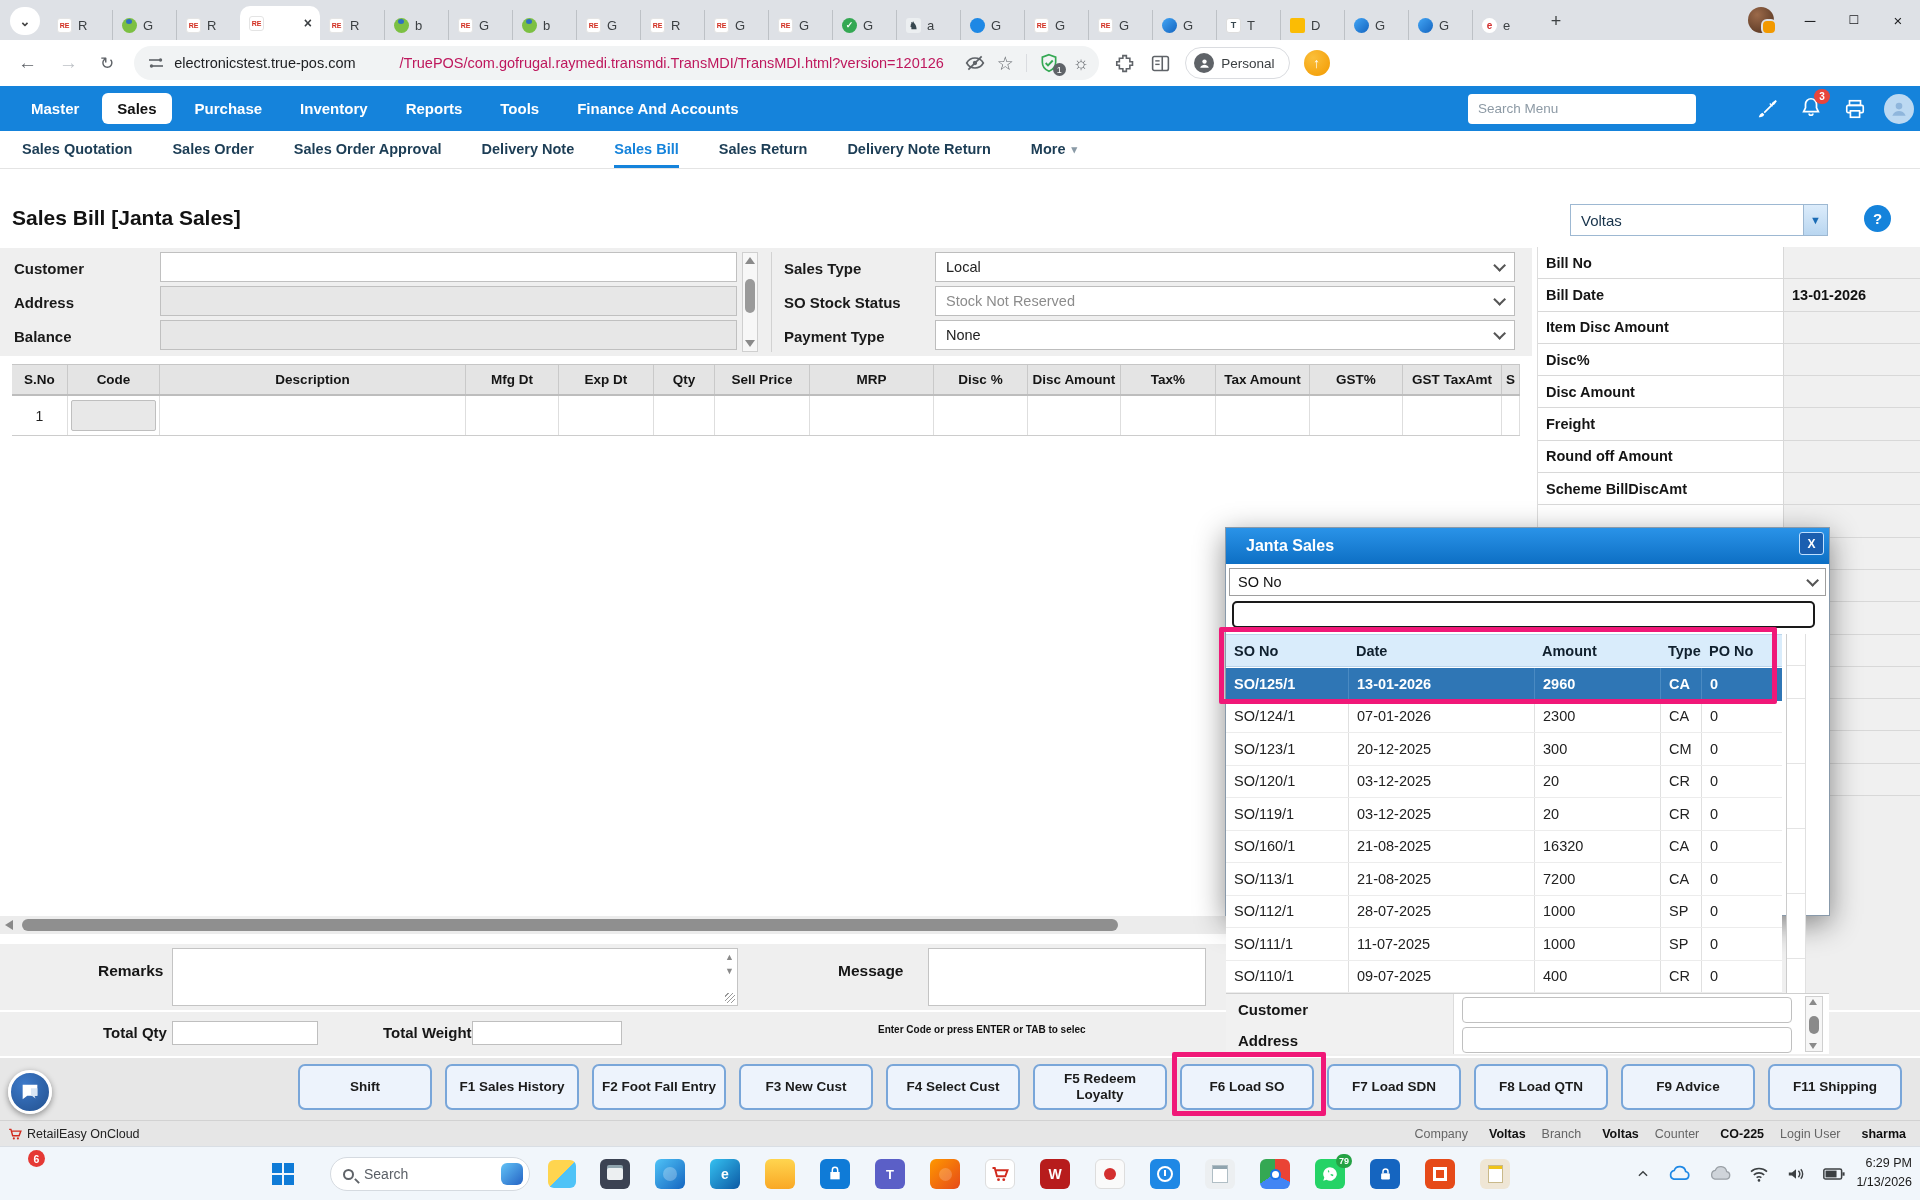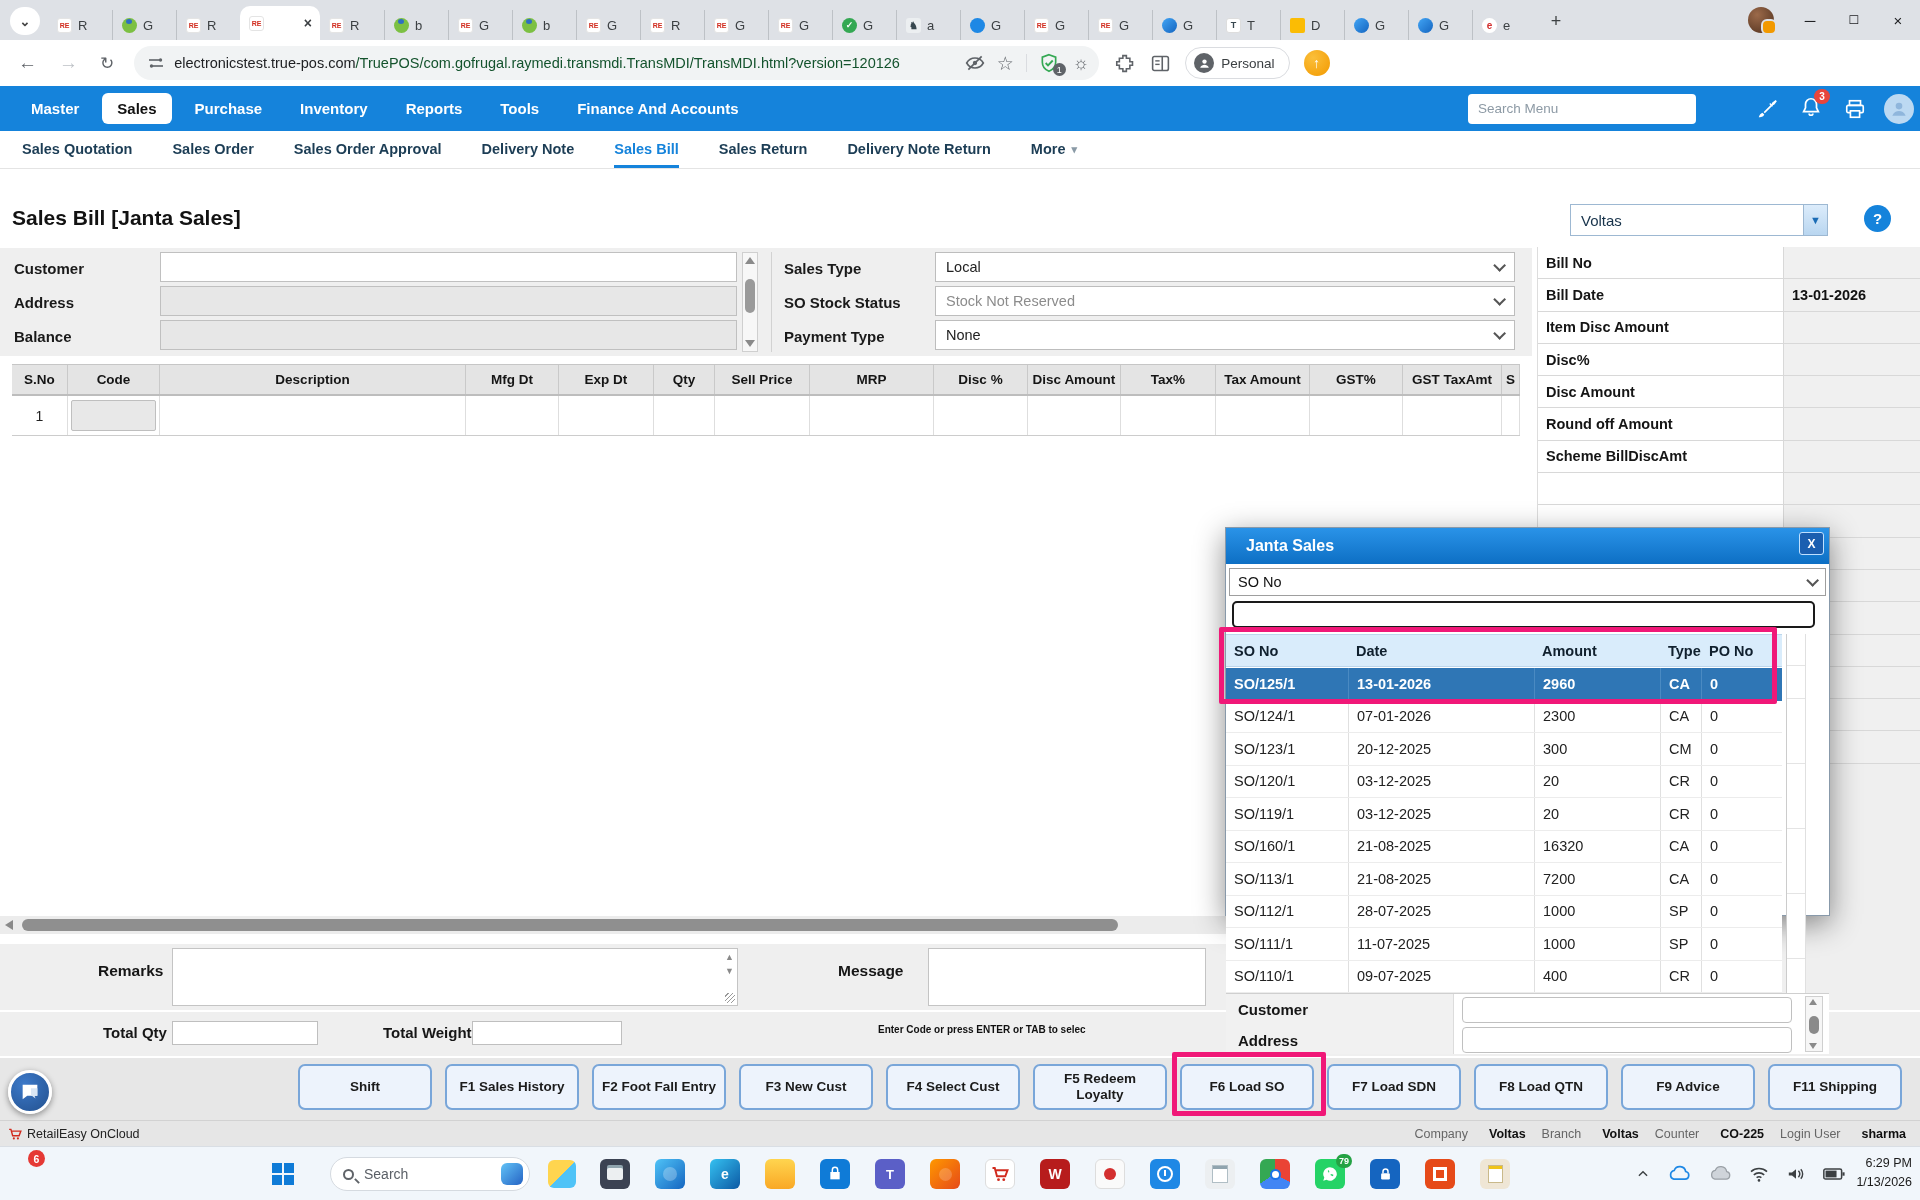--- a/index.html
+++ b/index.html
@@ -33,21 +33,21 @@
   .wctl { width:44px; height:40px; display:flex; align-items:center; justify-content:center; color:#202124; font-size:15px; }
   .wctl.max { font-size:12px; }
 
   
   .toolbar { position:absolute; top:40px; left:0; width:1920px; height:46px; background:#fff; display:flex; align-items:center; box-shadow:0 1px 0 #e0e0e0; }
   .nav-arrow { font-size:19px; color:#5f6368; margin-left:18px; }
   .nav-arrow.fwd { color:#bdc1c6; }
   .nav-arrow.reload { font-size:17px; }
   .urlbar { flex:0 0 965px; height:34px; margin-left:20px; background:#f1f3f4; border-radius:17px; display:flex; align-items:center; padding:0 10px 0 14px; }
   .url-text { font-size:14.5px; color:#202124; margin-left:10px; white-space:nowrap; overflow:hidden; flex:1; }
-  .url-text .path { color:#14532d; }
+  .url-text .path { color:#be185d;margin-left:44px; }
   .urlbar-icons { display:flex; align-items:center; gap:12px; margin-left:8px; }
   .sep-v { width:1px; height:18px; background:#dadce0; }
   .shield-wrap { position:relative; width:22px; height:20px; }
   .shield-badge { position:absolute; right:-5px; bottom:-3px; background:#5f6368; color:#fff; border-radius:50%; width:13px; height:13px; font-size:9px; display:flex; align-items:center; justify-content:center; }
   .glyph-icon { color:#5f6368; font-size:17px; }
   .tb-right { display:flex; align-items:center; gap:14px; margin-left:16px; }
   .personal-pill { display:flex; align-items:center; gap:7px; border:1px solid #dadce0; border-radius:16px; height:32px; padding:0 14px 0 8px; font-size:13.5px; color:#3c4043; }
   .p-avatar { width:20px; height:20px; border-radius:50%; background:#5f6368; display:flex; align-items:center; justify-content:center; }
   .update-circle { width:26px; height:26px; border-radius:50%; background:radial-gradient(circle at 35% 30%,#fbbf3a,#f29900); color:#fff; display:flex; align-items:center; justify-content:center; font-size:14px; font-weight:bold; margin-right:16px; }
 
@@ -455,20 +455,24 @@
       </div>
       <div class="sum-row">
         <div class="sum-label">Disc%</div>
         <div class="sum-value"></div>
       </div>
       <div class="sum-row">
         <div class="sum-label">Disc Amount</div>
         <div class="sum-value"></div>
       </div>
       <div class="sum-row">
+        <div class="sum-label">Freight</div>
+        <div class="sum-value"></div>
+      </div>
+      <div class="sum-row">
         <div class="sum-label">Round off Amount</div>
         <div class="sum-value"></div>
       </div>
       <div class="sum-row">
         <div class="sum-label">Scheme BillDiscAmt</div>
         <div class="sum-value"></div>
       </div>
       <div class="sum-row">
         <div class="sum-label"></div>
         <div class="sum-value"></div>

